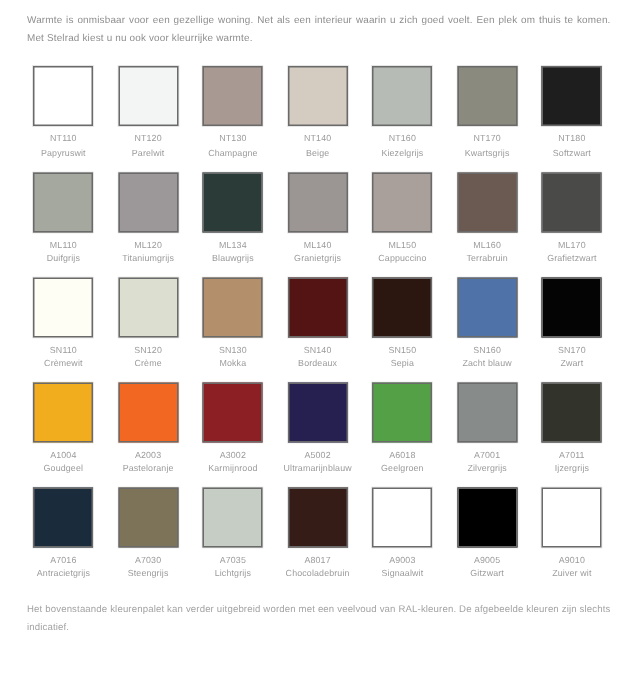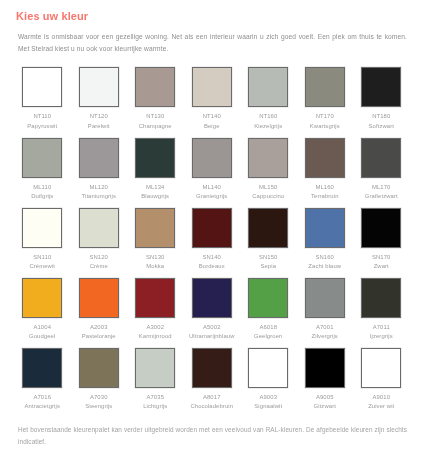--- a/index.html
+++ b/index.html
@@ -78,21 +78,20 @@
     text-align: justify;
     margin: 6px 4px 0 4px;
     letter-spacing: 0.1px;
   }
 </style>
 </head>
 <body>
 
 <div class="page">
 
-  <div class="heading">Kies uw kleur</div>
 
   <div class="intro">Warmte is onmisbaar voor een gezellige woning. Net als een interieur waarin u zich goed voelt. Een plek om thuis te komen. Met Stelrad kiest u nu ook voor kleurrijke warmte.</div>
 
   <div class="grid">
 
     <div class="row">
       <div class="cell">
         <div class="swatch" style="background: rgb(255, 255, 255);"></div>
         <div class="caption">
           <span class="code">NT110</span>

